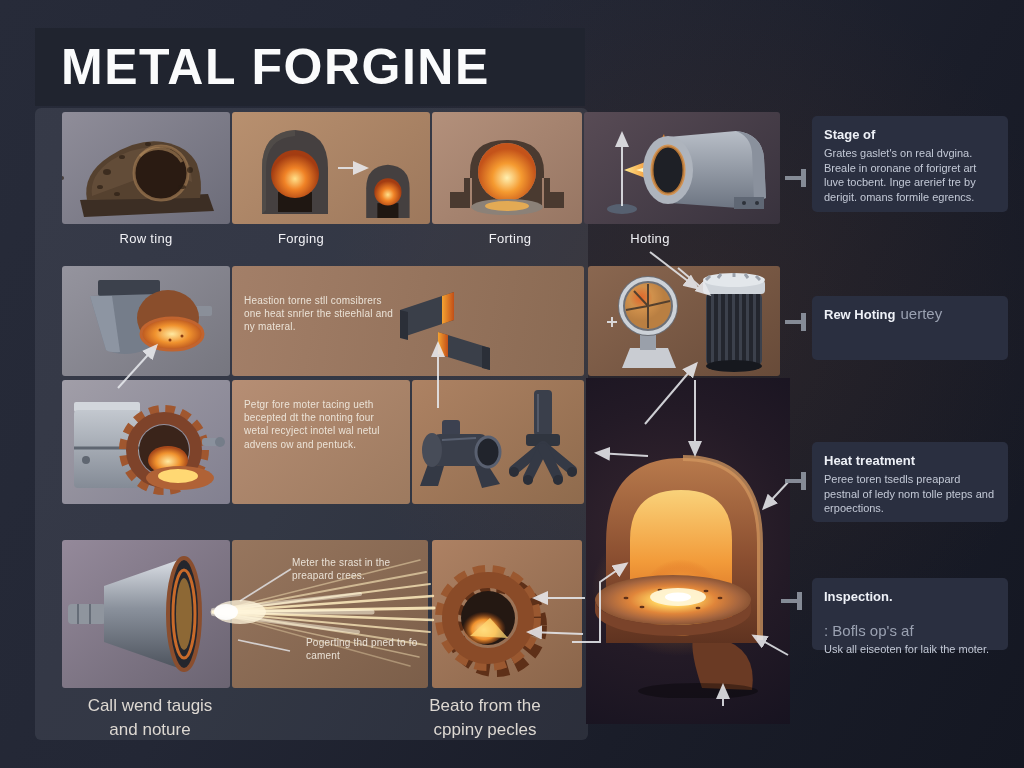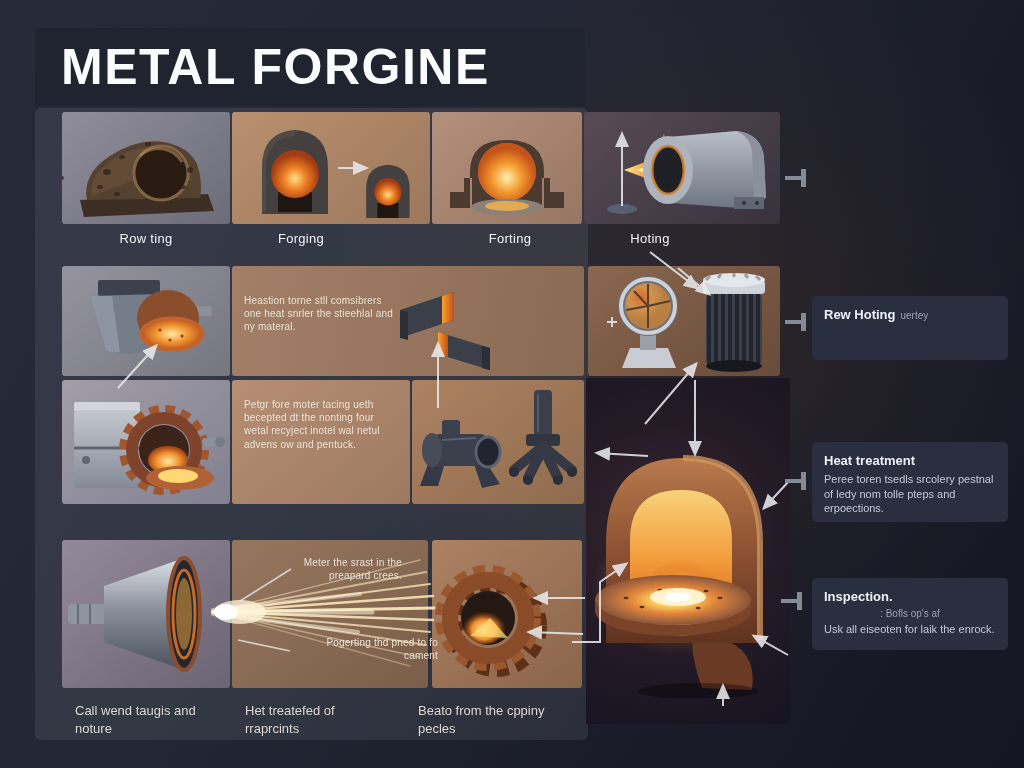--- a/index.html
+++ b/index.html
@@ -30,29 +30,29 @@
   .p-r3c1 { left:62px;  top:380px; width:168px; height:124px; background:linear-gradient(140deg,#a19ea8,#828090); }
   .p-r3c2 { left:232px; top:380px; width:178px; height:124px; background:linear-gradient(140deg,#b68e74,#9d7a5f); }
   .p-r3c3 { left:412px; top:380px; width:172px; height:124px; background:linear-gradient(140deg,#ad8263,#8f6b4d); }
   .p-r4c1 { left:62px;  top:540px; width:168px; height:148px; background:linear-gradient(140deg,#94899a,#6b6472); }
   .p-r4c2 { left:232px; top:540px; width:196px; height:148px; background:linear-gradient(140deg,#97765e,#7b5e49); }
   .p-r4c3 { left:432px; top:540px; width:150px; height:148px; background:linear-gradient(140deg,#ad8163,#8a654a); }
   .row-label { position:absolute; color:#f1f1f5; font-size:13px; font-weight:400;
     text-align:center; letter-spacing:.3px; z-index:6; }
   .note { position:absolute; color:#efe8dd; font-size:10px; line-height:1.32;
     letter-spacing:.2px; opacity:.95; z-index:6; }
-  .note-over { z-index:60;text-align:right; }
-  .bottom-label { position:absolute; color:#ddd8d2; font-size:13px; line-height:1.4;
-    text-align:left; z-index:6;margin-top:8px; }
+  .note-over { z-index:60; }
+  .bottom-label { position:absolute; color:#ddd8d2; font-size:17px; line-height:1.4;
+    text-align:center; z-index:6; }
   .side-panel { position:absolute; left:812px; width:196px; background:#2a2f40;
     border-radius:5px; padding:9px 12px; box-sizing:border-box; color:#c3c9d6; z-index:20; }
   .sp-title { font-size:13px; font-weight:700; color:#eef1f7; }
-  .sp-sub { font-size:10px; color:#9aa1b1; margin-left:5px; font-weight:400; }
+  .sp-sub { font-size:15px; color:#9aa1b1; margin-left:5px; font-weight:400; }
   .sp-body { font-size:11px; line-height:1.32; margin-top:3px; }
-  .sp-inspection .sp-sub { display:block; text-align:center; margin:3px 0 0 0; }
+  .sp-inspection .sp-sub { display:block; text-align:left; margin:17px 0 0 0; }
   .arrows { position:absolute; left:0; top:0; z-index:50; pointer-events:none; }
   .big-furnace { position:absolute; left:578px; top:448px; width:215px; height:250px; z-index:10; }
 </style>
 </head>
 <body>
 
 <div class="canvas">
 
   <div class="backdrop"></div>
   <div class="furnace-bg"></div>
@@ -323,21 +323,20 @@
       <polygon points="38,96 76,98 58,78" fill="#ffd873" opacity=".75"></polygon>
     </svg>
   </div>
 
   <div class="note" style="left:244px; top:294px; width:150px;">Heastion torne stll comsibrers one heat snrler the stieehlal and ny materal.</div>
   <div class="note" style="left:244px; top:398px; width:152px;">Petgr fore moter tacing ueth becepted dt the nonting four wetal recyject inotel wal netul advens ow and pentuck.</div>
   <div class="note note-over" style="left:292px; top:556px; width:110px;">Meter the srast in the preapard crees.</div>
   <div class="note note-over" style="left:306px; top:636px; width:132px;">Pogerting thd pned to fo cament</div>
 
   <div class="bottom-label" style="left:75px; top:694px; width:150px;">Call wend taugis and noture</div>
-  <div class="bottom-label" style="left:245px; top:694px; width:130px;">Het treatefed of rraprcints</div>
   <div class="bottom-label" style="left:418px; top:694px; width:134px;">Beato from the cppiny pecles</div>
 
   <svg class="big-furnace" viewBox="0 0 215 250" preserveAspectRatio="none">
     <defs>
       <linearGradient id="fuBody" x1="0" y1="0" x2="0" y2="1">
           <stop offset="0" stop-color="#b87a4c"></stop>
           <stop offset=".55" stop-color="#8a4e30"></stop>
           <stop offset="1" stop-color="#5f3320"></stop>
         </linearGradient>
       <linearGradient id="fuGlow" x1="0" y1="0" x2="0" y2="1">
@@ -376,30 +375,34 @@
         <ellipse cx="64" cy="159" rx="2.5" ry="1.3"></ellipse>
       <ellipse cx="120" cy="160" rx="2.5" ry="1.3"></ellipse>
         <ellipse cx="142" cy="150" rx="2.5" ry="1.3"></ellipse>
       <ellipse cx="82" cy="142" rx="2.5" ry="1.3"></ellipse>
         <ellipse cx="128" cy="143" rx="2.5" ry="1.3"></ellipse>
     </g>
     <ellipse cx="100" cy="149" rx="28" ry="9" fill="#fff6d4" opacity=".95"></ellipse>
     <ellipse cx="100" cy="149" rx="13" ry="4.5" fill="#ffffff"></ellipse>
   </svg>
 
+  <div class="side-panel" style="top:116px; height:96px;">
+    <span class="sp-title">Stage of</span><span class="sp-sub"></span>
+    <div class="sp-body">Grates gaslet's on real dvgina. Breale in oronane of forigret art luve tocbent. Inge arerief tre by derigit. omans formile egrencs.</div>
+  </div>
   <div class="side-panel" style="top:296px; height:64px;">
     <span class="sp-title">Rew Hoting</span><span class="sp-sub">uertey</span>
   </div>
   <div class="side-panel" style="top:442px; height:80px;">
     <span class="sp-title">Heat treatment</span><span class="sp-sub"></span>
-    <div class="sp-body">Peree toren tsedls srcolery pestnal of ledy nom tolle pteps and erpoections.</div>
+    <div class="sp-body">Peree toren tsedls preapard pestnal of ledy nom tolle pteps and erpoections.</div>
   </div>
   <div class="side-panel sp-inspection" style="top:578px; height:72px;">
     <span class="sp-title">Inspection.</span><span class="sp-sub">: Bofls op's af</span>
-    <div class="sp-body">Usk all eiseoten for laik the enrock.</div>
+    <div class="sp-body">Usk all eiseoten for laik the moter.</div>
   </div>
 
   <svg class="arrows" width="1024" height="768" viewBox="0 0 1024 768">
     <defs>
       <marker id="ah" markerWidth="9" markerHeight="8" refX="6.5" refY="3.5" orient="auto">
         <path d="M0,0 L8,3.5 L0,7 Z" fill="#e9eaee"></path>
       </marker>
     </defs>
     <g stroke="#e6e8ec" stroke-width="2" fill="none" opacity=".88">
       <line x1="338" y1="168" x2="366" y2="168" marker-end="url(#ah)"></line>

